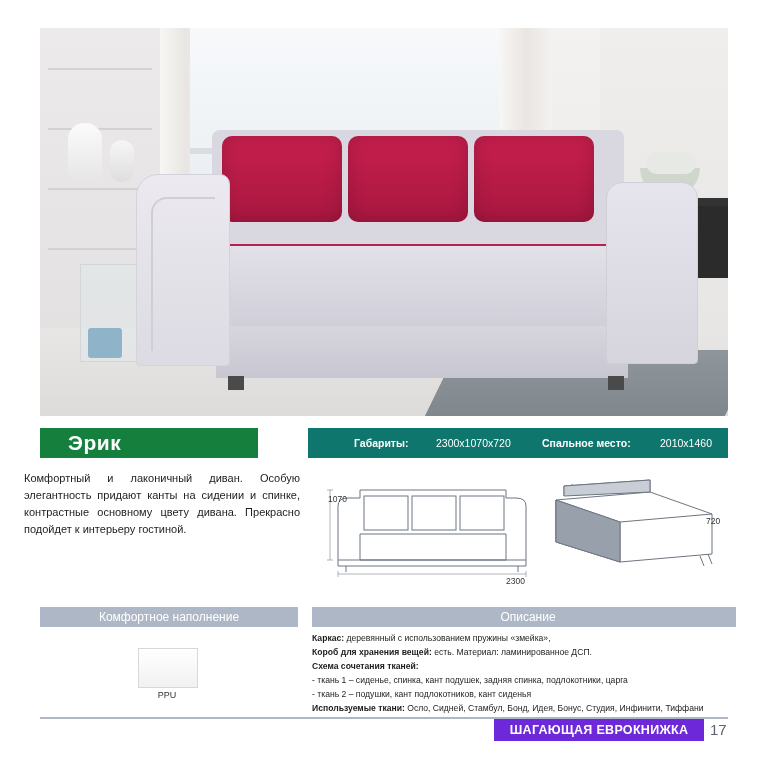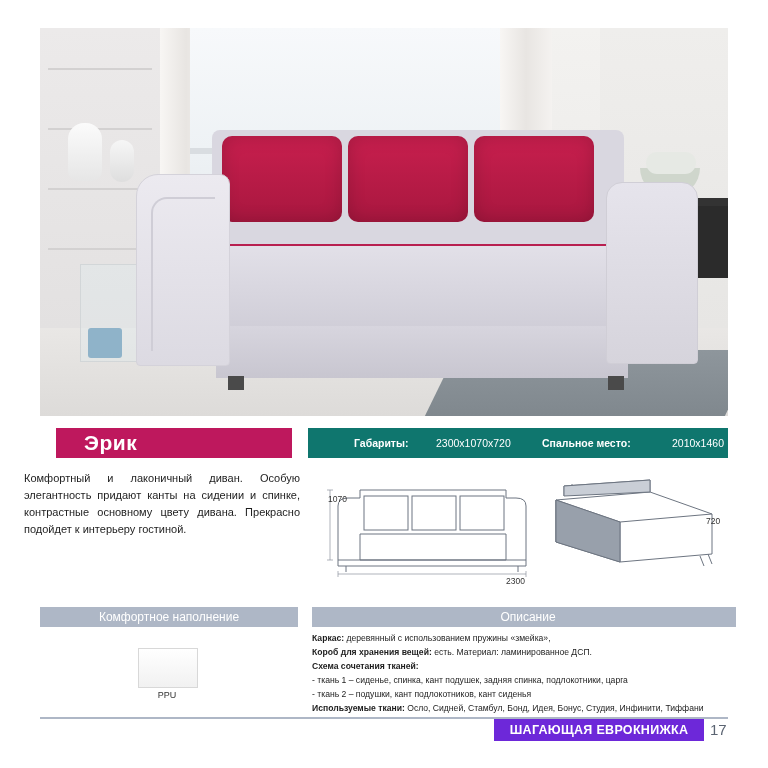--- a/index.html
+++ b/index.html
@@ -125,36 +125,36 @@
   }
   .sofa .leg{
     position:absolute;top:264px;width:16px;height:14px;background:#4a4a4a;
   }
   .sofa .leg.l{left:92px;}
   .sofa .leg.r{left:472px;}
 
   
   .title-band{position:absolute;left:40px;top:428px;width:688px;height:30px;}
   .title-box{
-    position:absolute;left:16px;top:0;width:236px;height:30px;
-    background:#be185d;
+    position:absolute;left:0;top:0;width:218px;height:30px;
+    background:#15803d;
   }
   .title-box .tx{
     color:#fff;font-size:21px;font-weight:bold;line-height:30px;padding-left:28px;letter-spacing:.5px;
   }
   .spec-box{
     position:absolute;left:268px;top:0;width:420px;height:30px;background:#0f766e;
     color:#fff;font-size:10.5px;
   }
   .spec-box .lbl{position:absolute;top:9px;font-weight:bold;}
   .spec-box .val{position:absolute;top:9px;}
   .sp1{left:46px;}
   .sp1v{left:128px;}
   .sp2{left:234px;}
-  .sp2v{left:364px;text-align:right;}
+  .sp2v{left:352px;text-align:right;}
 
   
   .desc{
     position:absolute;left:24px;top:470px;width:276px;
     font-size:11px;line-height:17px;text-align:justify;color:#1d1d1d;
   }
 
   
   .schem{position:absolute;left:320px;top:470px;width:410px;height:120px;}
   .dimv{position:absolute;left:8px;top:24px;font-size:8.5px;color:#333;}

